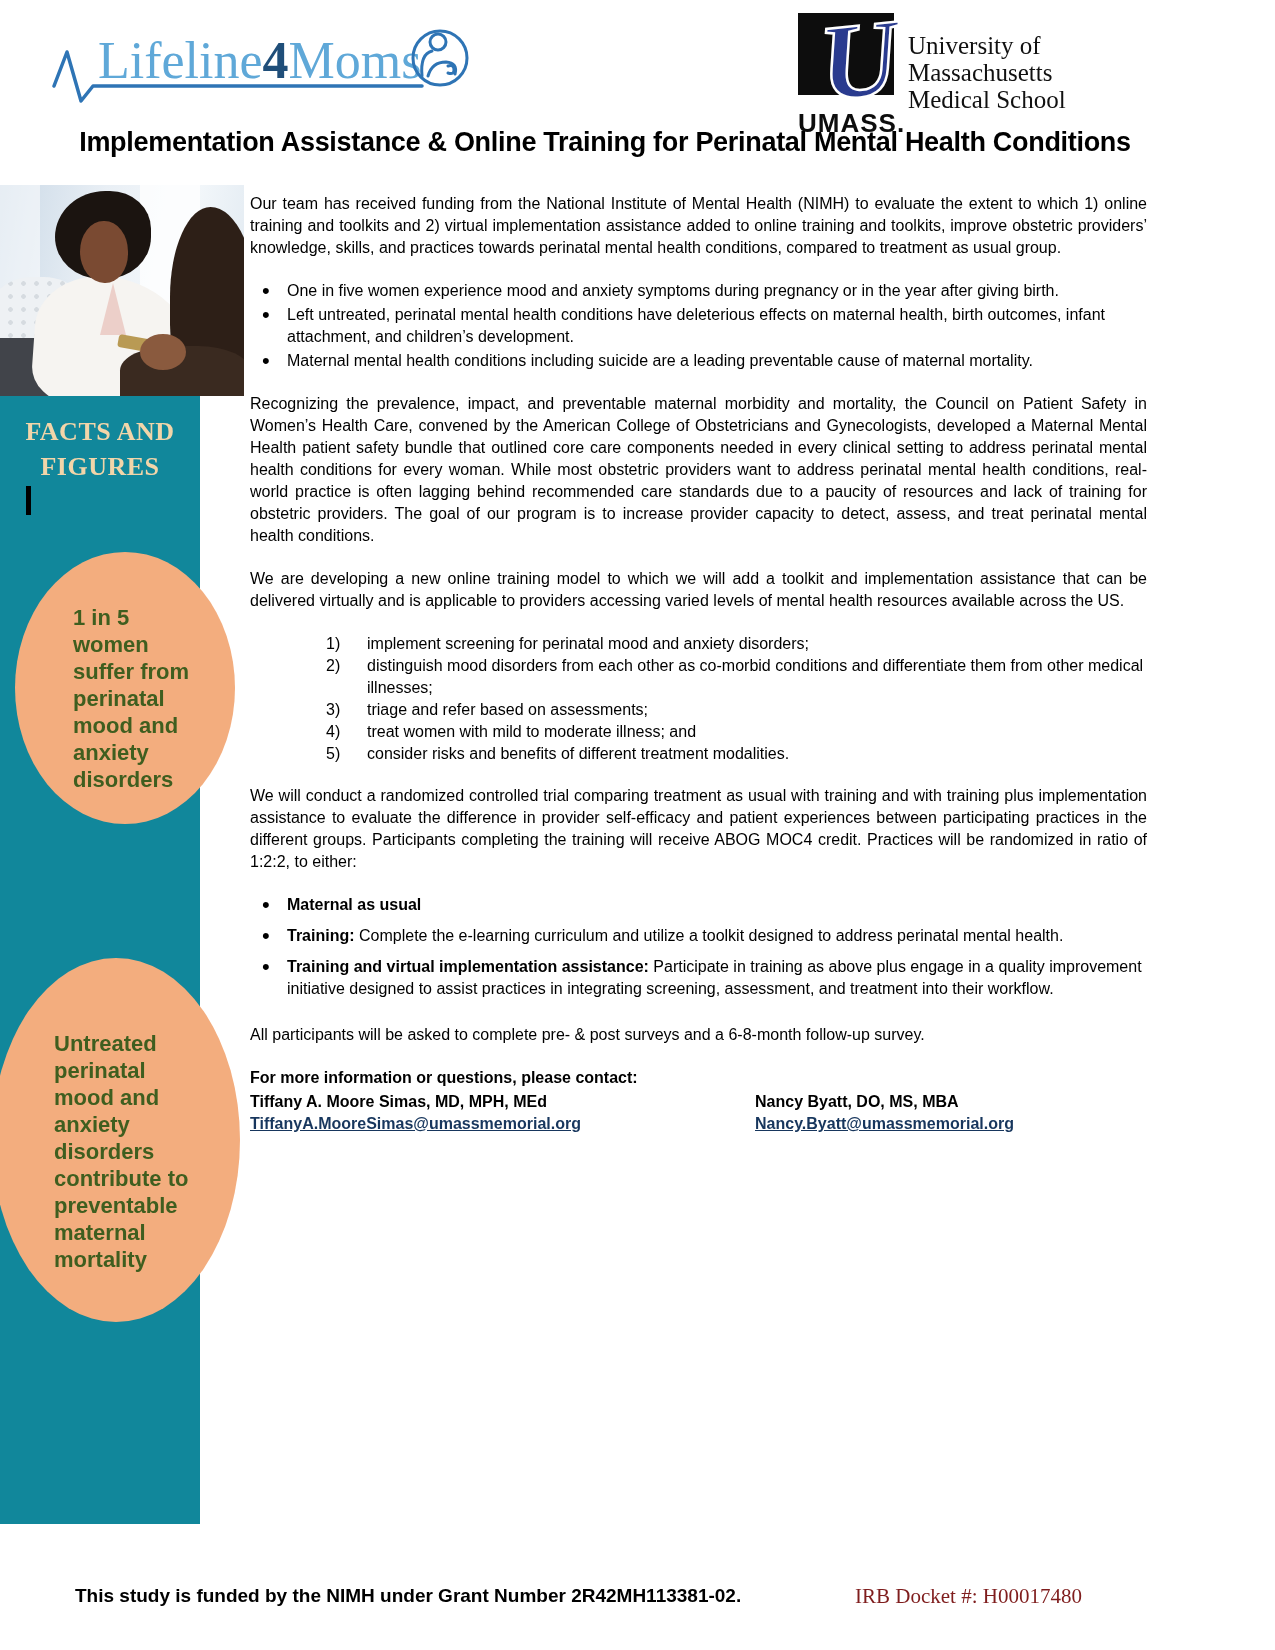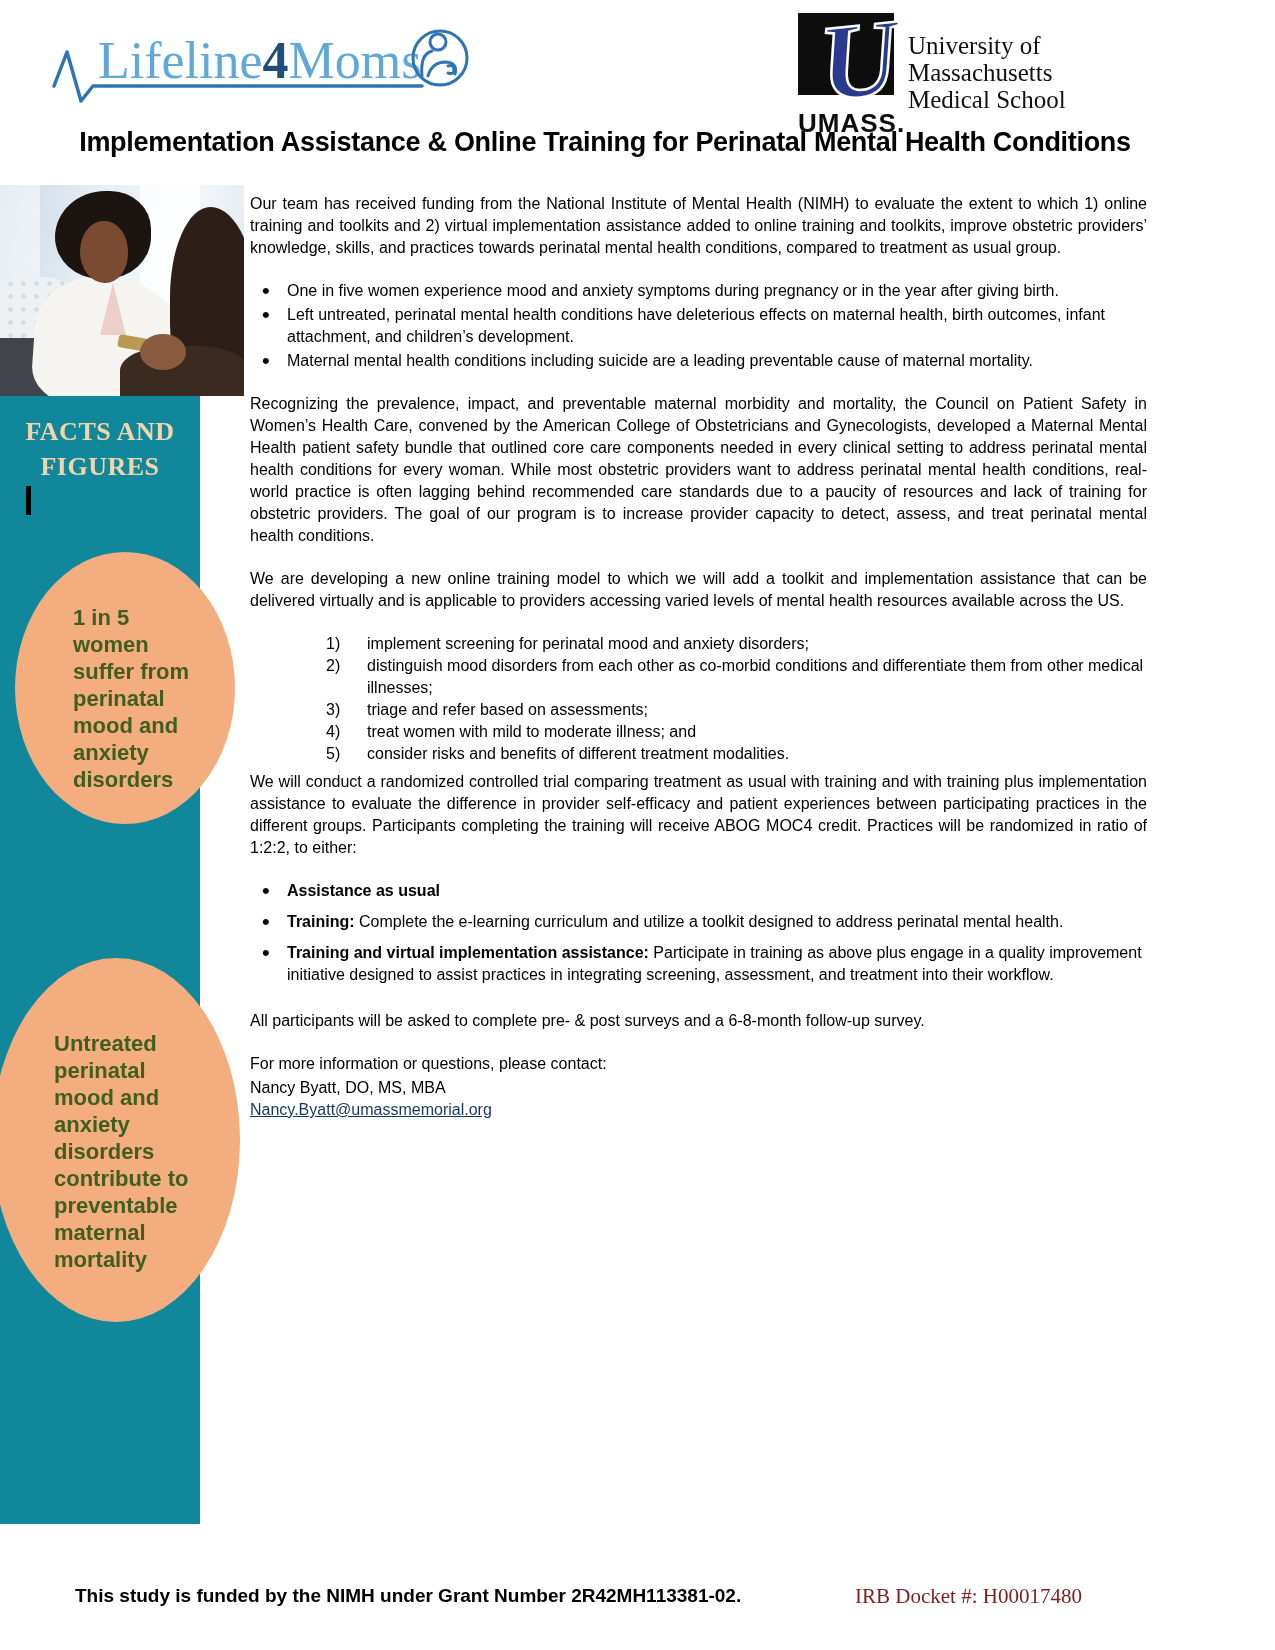--- a/index.html
+++ b/index.html
@@ -51,27 +51,27 @@
   .oval2 .oval-text{padding:72px 0 0 62px;width:200px;}
   .oval-text{font-weight:bold;font-size:22px;line-height:27px;color:var(--oval-text);}
 
   
   .main{position:absolute;left:250px;top:193px;width:897px;font-size:16px;line-height:22px;color:#000;}
   .para{text-align:justify;margin-bottom:21px;}
   .bullets{list-style:none;margin:0 0 21px 0;}
   .bullets li{position:relative;padding-left:37px;margin-bottom:2px;}
   .bullets li::before{content:"\2022";position:absolute;left:12px;font-size:22px;}
   .goals-intro{margin-bottom:18px;}
-  .goals{list-style:none;counter-reset:g;margin:0 0 6px 0;}
+  .goals{list-style:none;counter-reset:g;margin:0 0 20px 0;}
   .goals li{position:relative;counter-increment:g;padding-left:117px;}
   .goals li::before{content:counter(g) ")";position:absolute;left:76px;}
   .arms{list-style:none;margin:0 0 24px 0;}
   .arms li{position:relative;padding-left:37px;margin-bottom:9px;}
   .arms li::before{content:"\2022";position:absolute;left:12px;font-size:22px;}
-  .contact{margin-top:14px;}
+  .contact{margin-top:14px;font-weight:bold;}
   .contact-cols{display:flex;}
   .contact-col1{width:505px;flex:none;}
   .contact-name{margin-top:2px;}
   .email{color:var(--link);text-decoration:underline;cursor:pointer;}
 
   
   .footer-funding{position:absolute;left:75px;top:1585px;font-size:19px;font-weight:bold;color:#000;}
   .footer-irb{position:absolute;left:855px;top:1584px;font-family:"Liberation Serif",serif;font-size:21px;color:#7f1d1d;}
 </style>
 </head>
@@ -154,30 +154,34 @@
       <li>implement screening for perinatal mood and anxiety disorders;</li>
       <li>distinguish mood disorders from each other as co-morbid conditions and differentiate them from other medical illnesses;</li>
       <li>triage and refer based on assessments;</li>
       <li>treat women with mild to moderate illness; and</li>
       <li>consider risks and benefits of different treatment modalities.</li>
     </ol>
 
     <div class="para">We will conduct a randomized controlled trial comparing treatment as usual with training and with training plus implementation assistance to evaluate the difference in provider self-efficacy and patient experiences between participating practices in the different groups.  Participants completing the training will receive ABOG MOC4 credit. Practices will be randomized in ratio of 1:2:2, to either:</div>
 
     <ul class="arms">
-      <li><b>Assistance as usual</b><span></span></li>
+      <li><b>Maternal as usual</b><span></span></li>
       <li><b>Training:</b><span> Complete the e-learning curriculum and utilize a toolkit designed to address perinatal mental health.</span></li>
       <li><b>Training and virtual implementation assistance:</b><span> Participate in training as above plus engage in a quality improvement initiative designed to assist practices in integrating screening, assessment, and treatment into their workflow.</span></li>
     </ul>
 
     <div class="para">All participants will be asked to complete pre- &amp; post surveys and a 6-8-month follow-up survey.</div>
 
     <div class="contact">
       <div class="contact-intro">For more information or questions, please contact:</div>
       <div class="contact-cols">
+        <div class="contact-col1">
+          <div class="contact-name">Tiffany A. Moore Simas, MD, MPH, MEd</div>
+          <a class="email">TiffanyA.MooreSimas@umassmemorial.org</a>
+        </div>
         <div class="contact-col2">
           <div class="contact-name">Nancy Byatt, DO, MS, MBA</div>
           <a class="email">Nancy.Byatt@umassmemorial.org</a>
         </div>
       </div>
     </div>
   </div>
 
   <div class="footer-funding">This study is funded by the NIMH under Grant Number 2R42MH113381-02.</div>
   <div class="footer-irb">IRB Docket #: H00017480</div>

